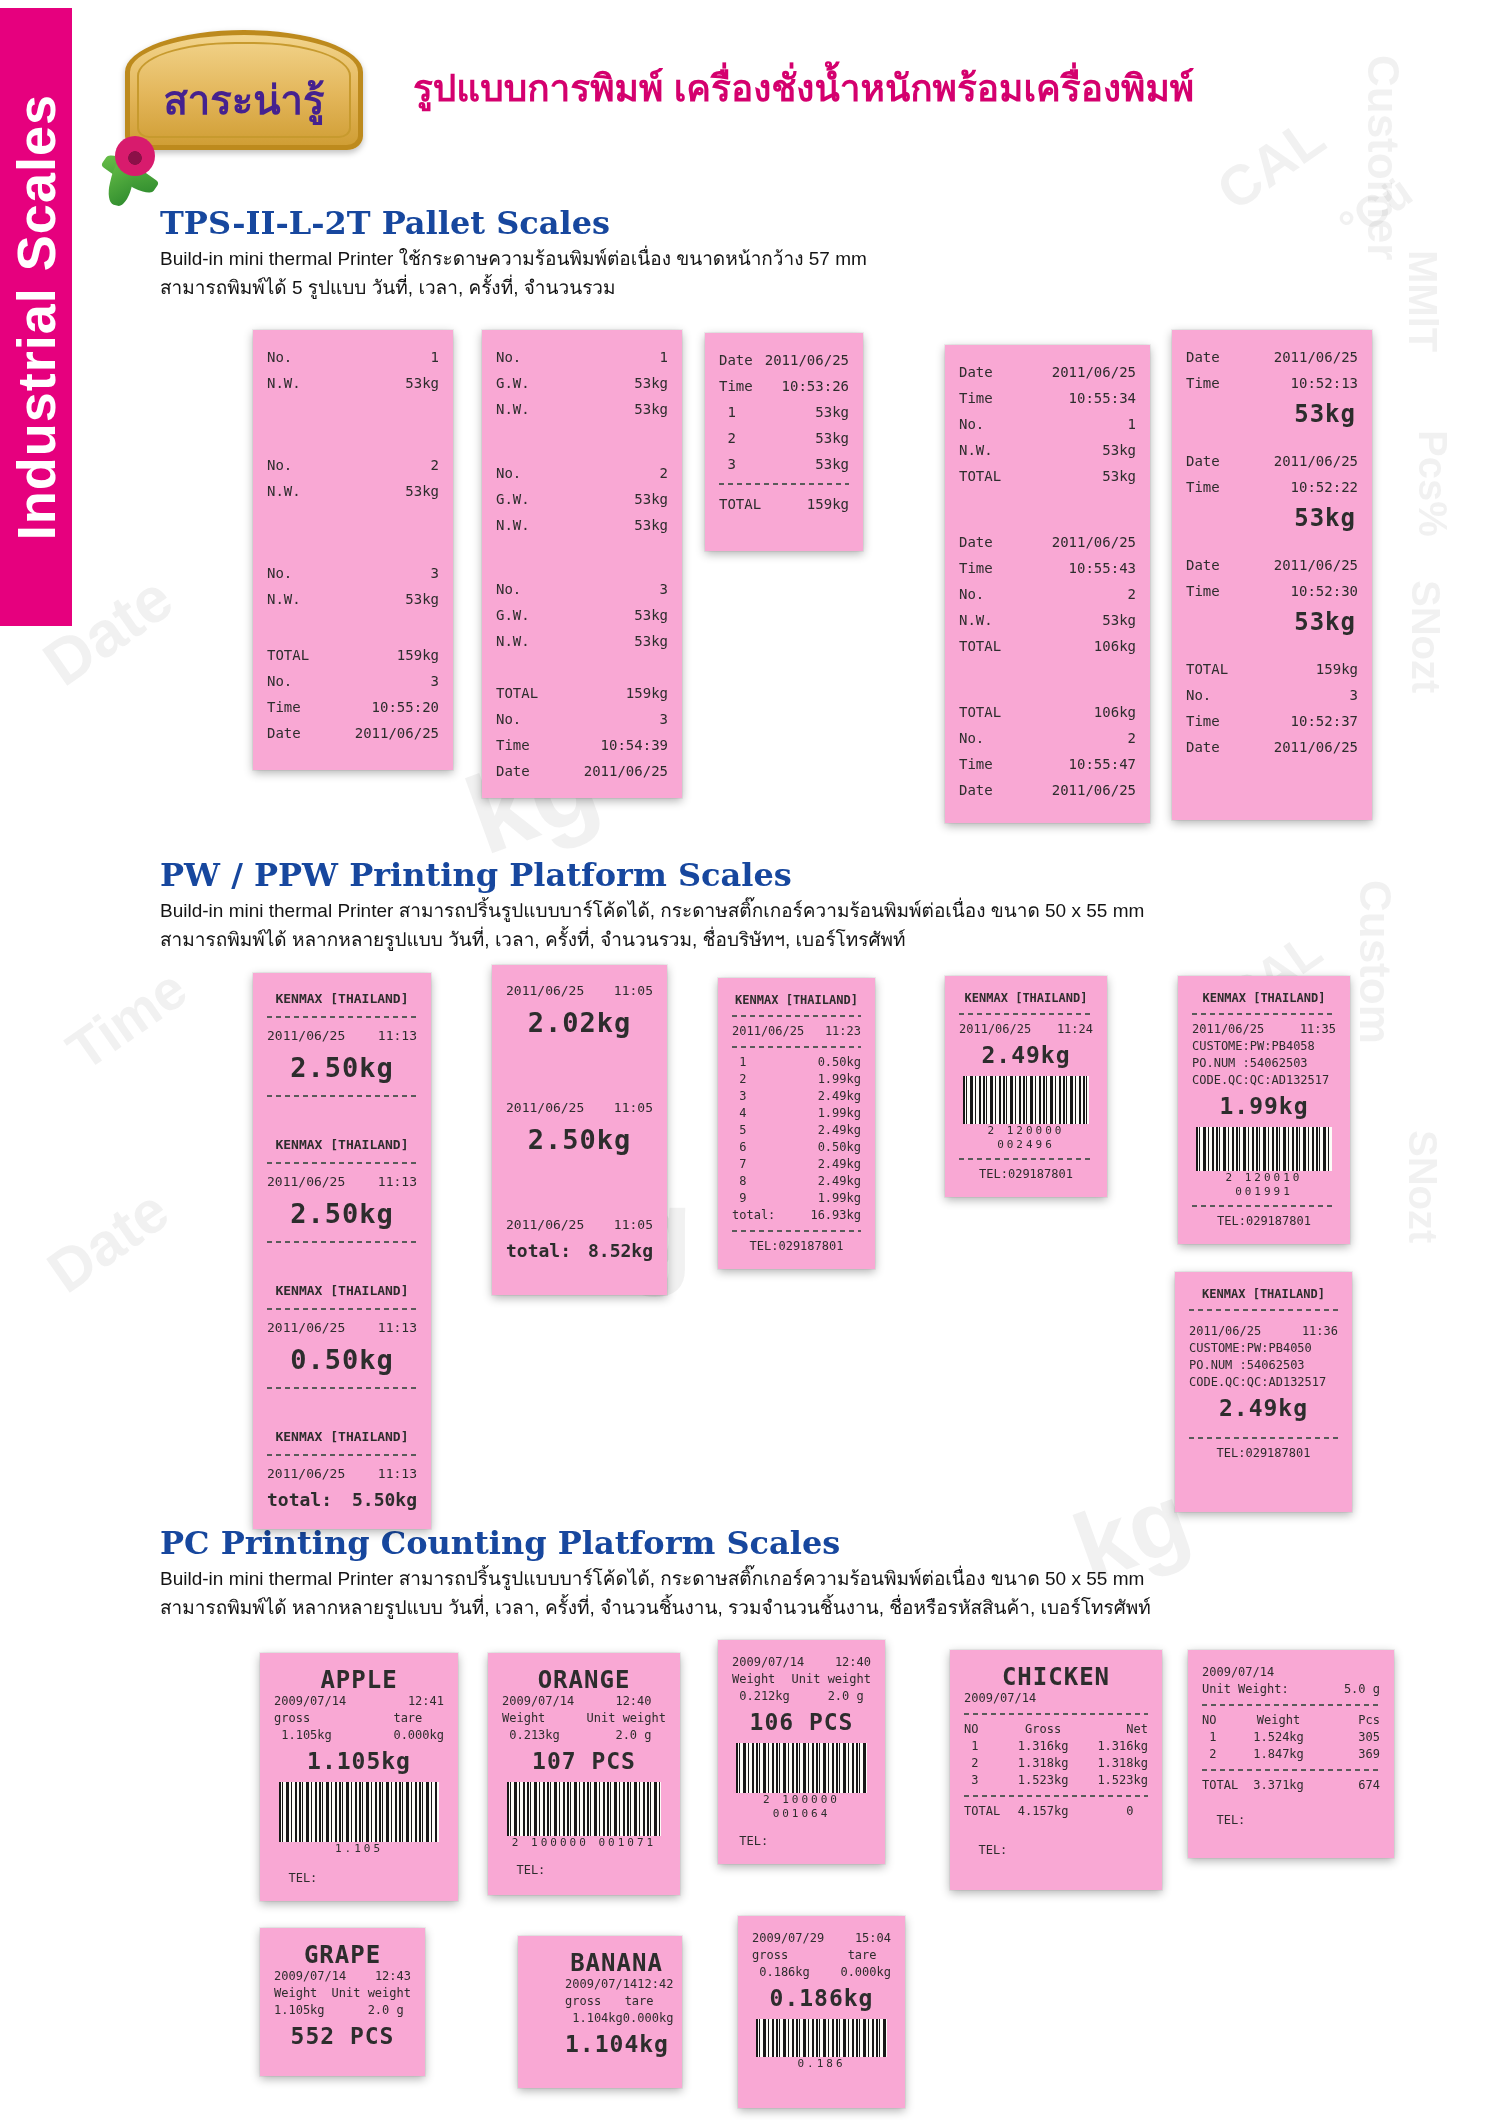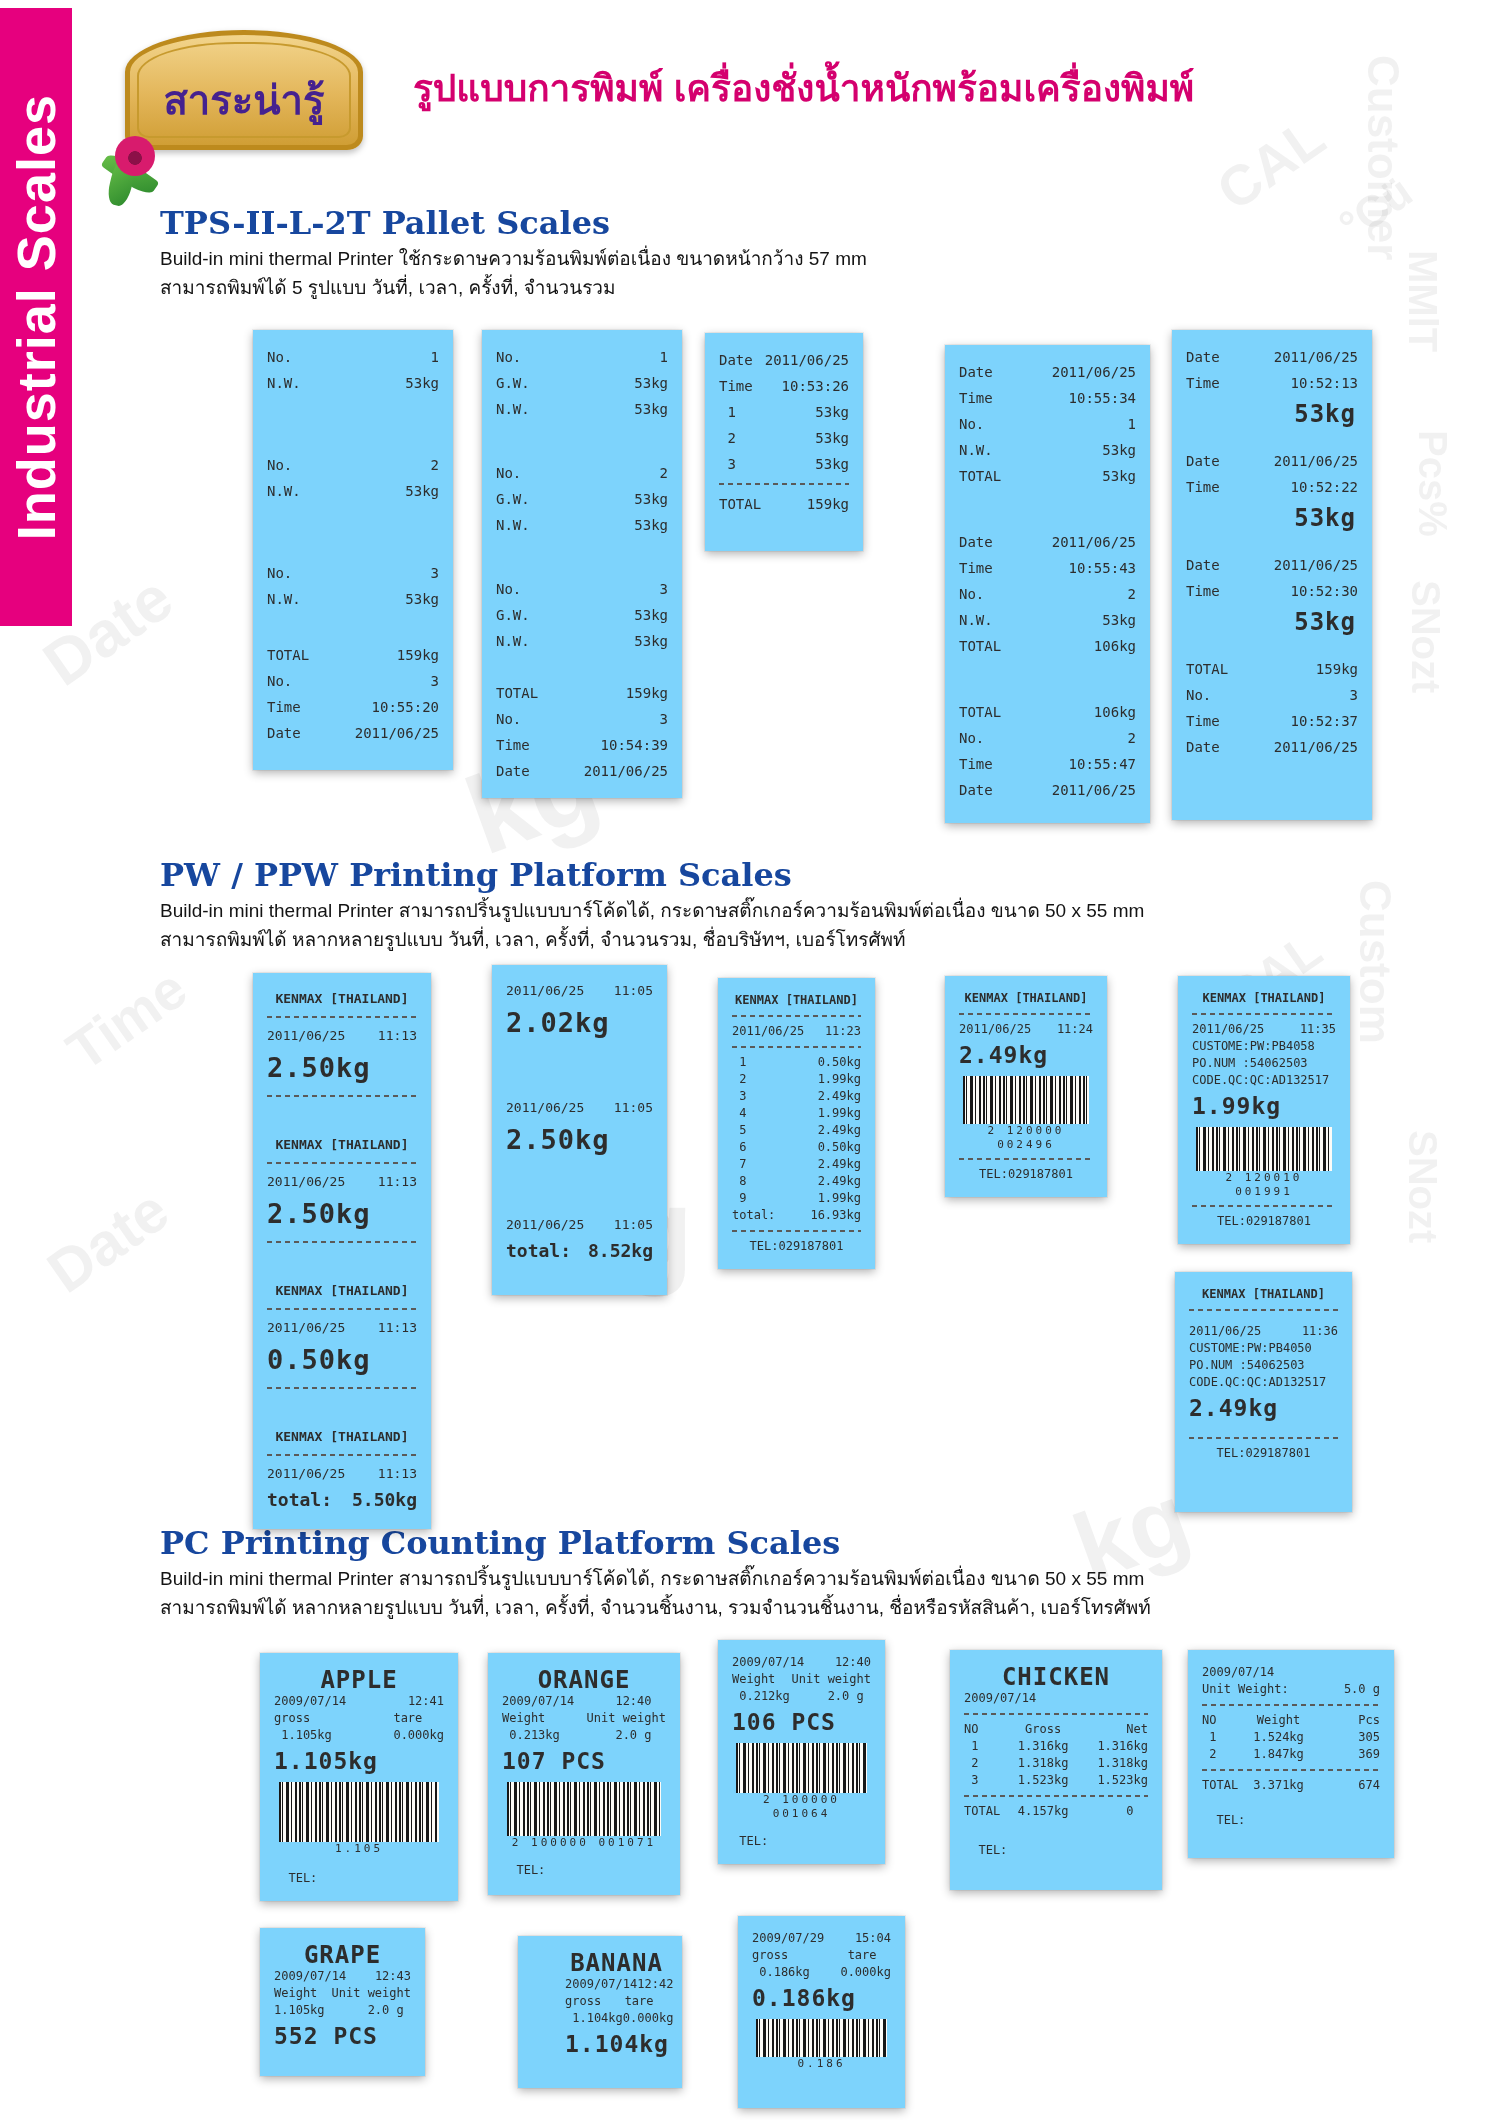--- a/index.html
+++ b/index.html
@@ -30,36 +30,36 @@
          background:radial-gradient(circle at 50% 55%,#8c1048 0 22%,#d81b6d 24% 100%);}
   
   .page-title{position:absolute;left:413px;top:58px;font-size:37px;font-weight:bold;color:#d4006e;}
   
   .sec-title{position:absolute;font-family:"DejaVu Serif",serif;font-weight:bold;font-size:32px;color:#17479e;}
   .sec-desc{position:absolute;font-size:19px;color:#141414;}
   .s1t{left:160px;top:204px;} .s1d1{left:160px;top:243px;} .s1d2{left:160px;top:272px;}
   .s2t{left:160px;top:856px;} .s2d1{left:160px;top:895px;} .s2d2{left:160px;top:924px;}
   .s3t{left:160px;top:1524px;} .s3d1{left:160px;top:1563px;} .s3d2{left:160px;top:1592px;}
   
-  .receipt{position:absolute;background:#7dd3fc;box-shadow:0 3px 9px rgba(0,0,0,0.30),0 0 0 1px rgba(0,0,0,0.05);
+  .receipt{position:absolute;background:#f9a8d4;box-shadow:0 3px 9px rgba(0,0,0,0.30),0 0 0 1px rgba(0,0,0,0.05);
            padding:14px 14px;box-sizing:border-box;font-family:"DejaVu Sans Mono",monospace;color:#2d2d2d;}
   .r-lg{font-size:14px;line-height:26px;}
   .r-md{font-size:13px;line-height:23px;}
   .r-sm{font-size:12px;line-height:17px;}
   .row{display:flex;justify-content:space-between;}
   .row span{white-space:pre;}
   .rowbig{font-weight:bold;}
   .r-md .rowbig{font-size:18px;line-height:30px;}
   .row3{display:flex;}
   .row3 span{white-space:pre;}
   .row3 span:nth-child(1){width:20%;text-align:left;}
   .row3 span:nth-child(2){width:46%;text-align:center;}
   .row3 span:nth-child(3){width:34%;text-align:right;}
   .dash{height:2px;margin:6px 0;background:repeating-linear-gradient(90deg,#5a5a5a 0 5px,transparent 5px 9px);}
-  .big{font-weight:bold;letter-spacing:1px;}
+  .big{text-align:center;font-weight:bold;letter-spacing:1px;}
   .r-lg .big{font-size:24px;line-height:36px;}
   .r-md .big{font-size:27px;line-height:42px;}
   .r-sm .big{font-size:23px;line-height:34px;}
   .bigr{text-align:right;padding-right:2px;}
   .rtitle{text-align:center;font-weight:bold;}
   .ptitle{text-align:center;font-weight:bold;font-size:24px;line-height:26px;letter-spacing:1px;}
   .cline{text-align:center;}
   .lline{text-align:left;white-space:pre;}
   .gap{width:100%;}
   .bar-wrap{margin-top:4px;}

